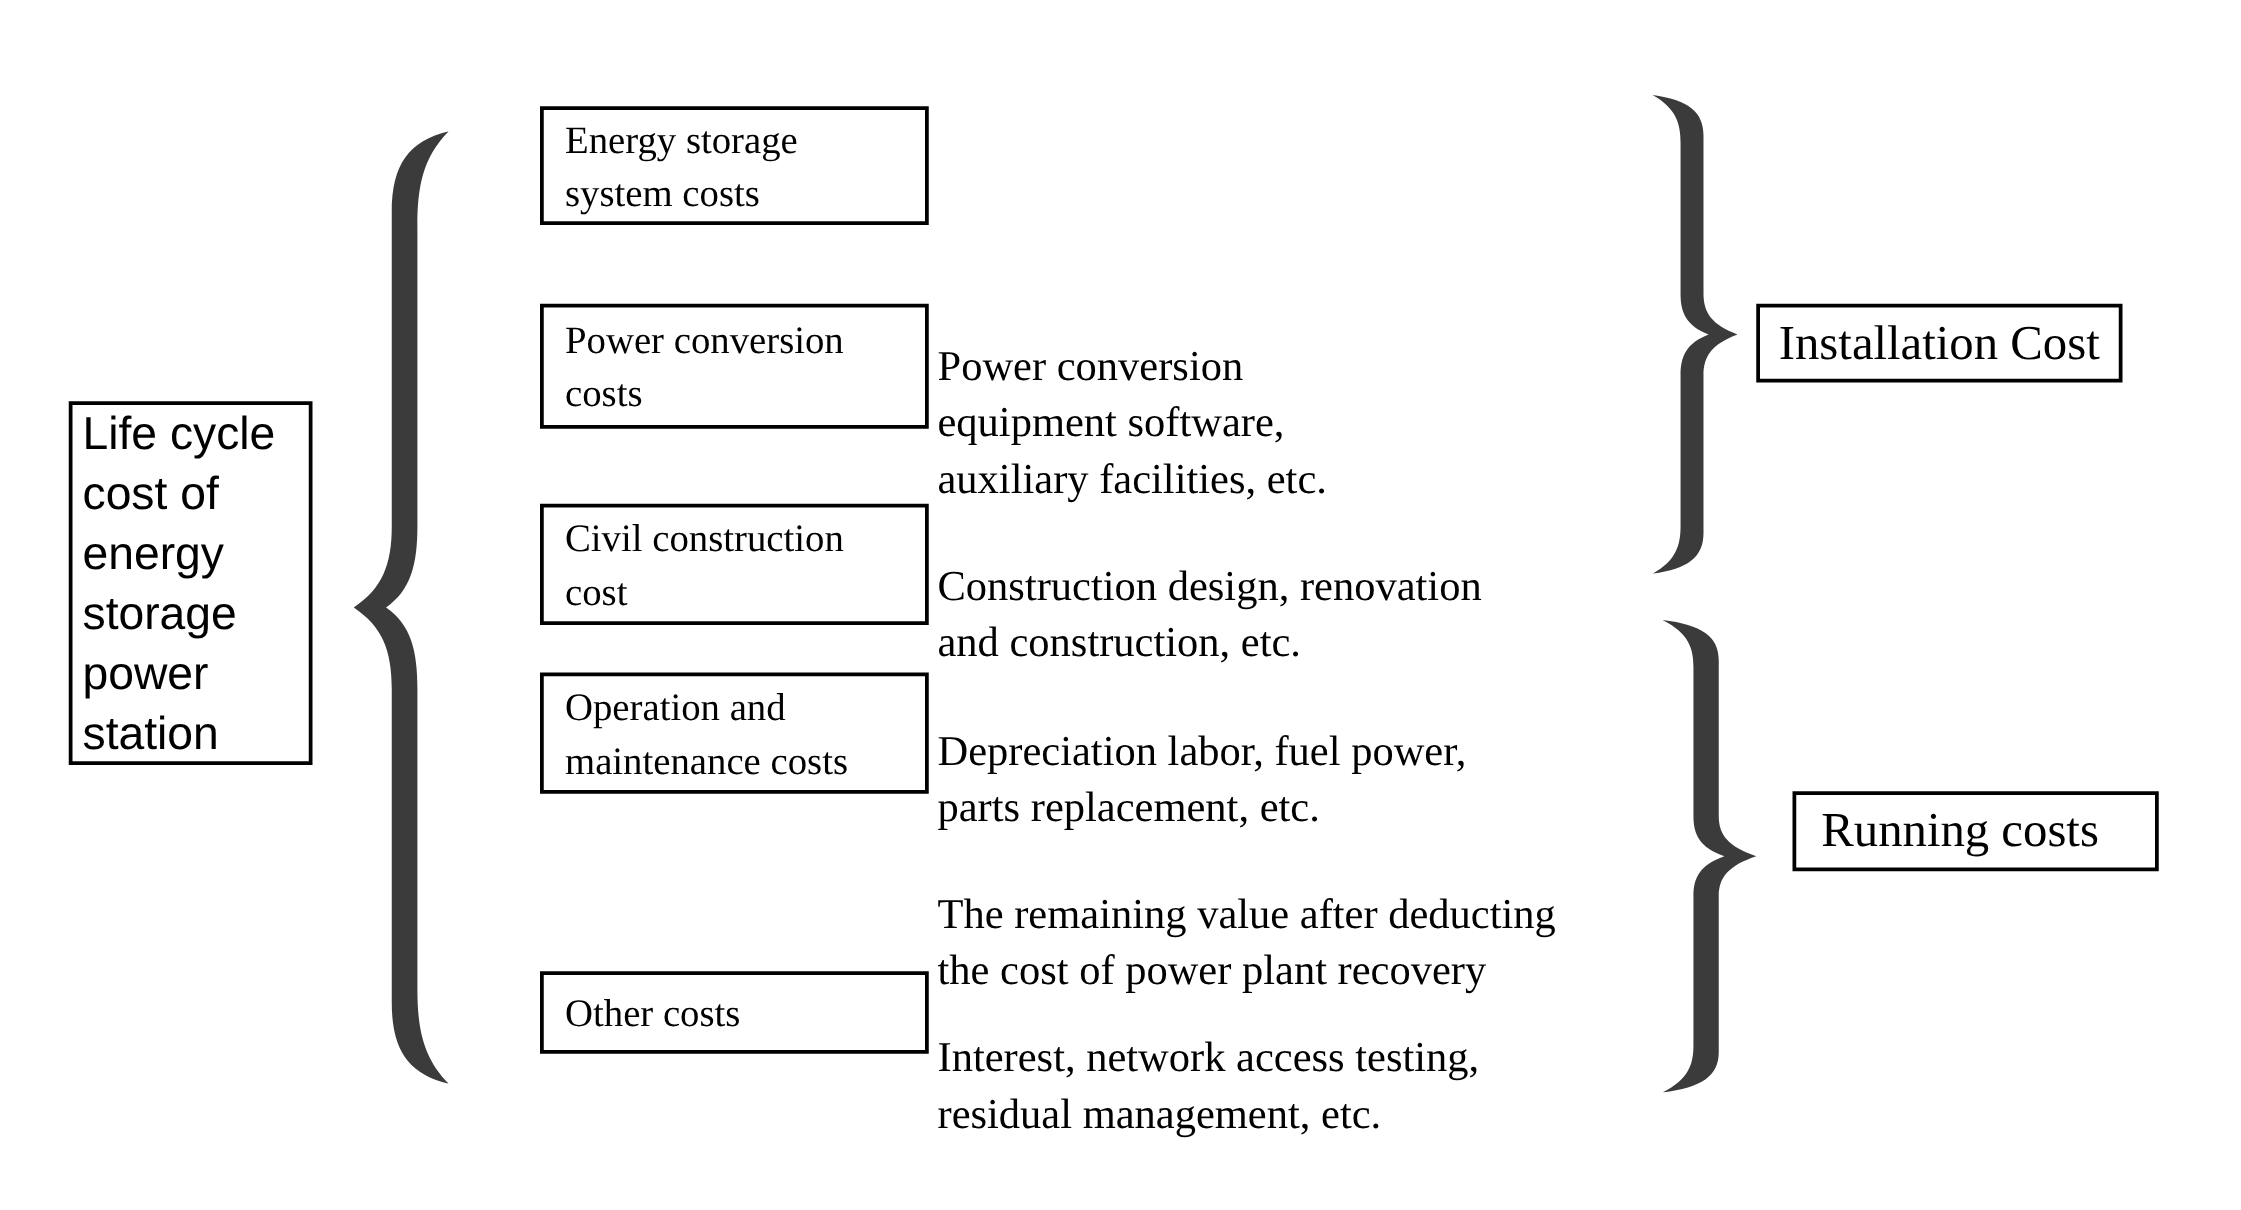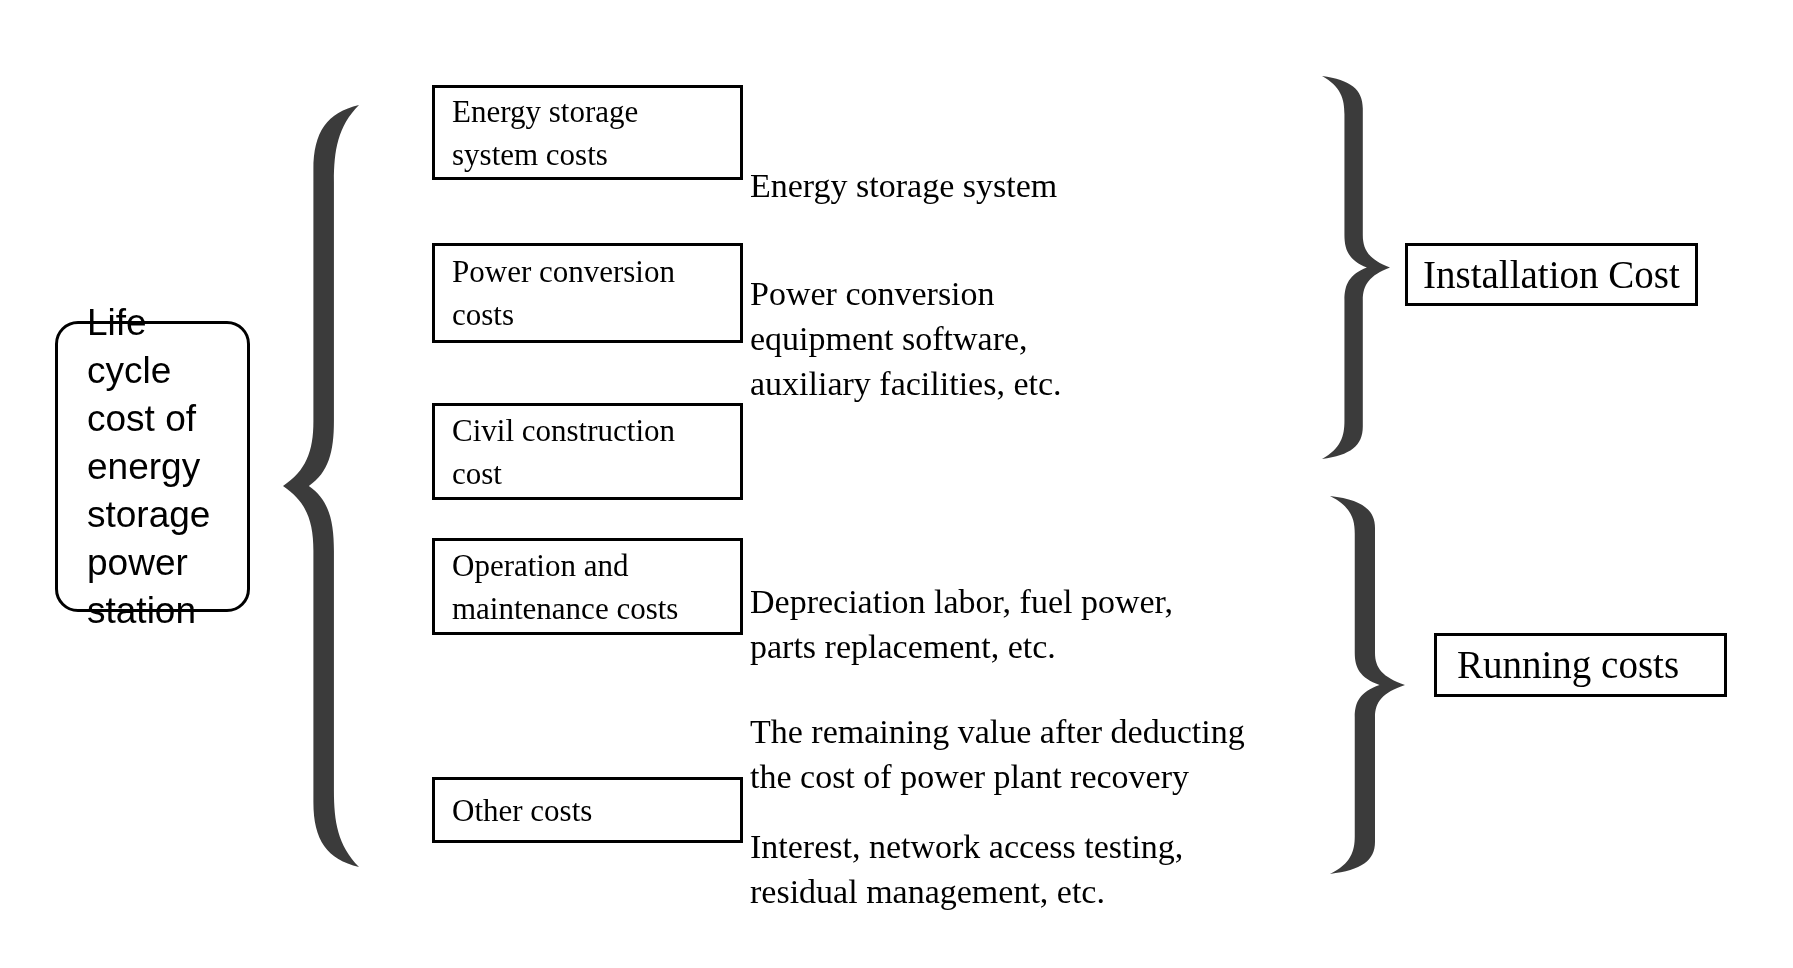--- a/index.html
+++ b/index.html
@@ -18,22 +18,21 @@
     background: #ffffff;
     box-sizing: border-box;
     display: flex;
     align-items: center;
     white-space: pre-line;
   }
   .root-box {
     left: 55px; top: 321px; width: 195px; height: 291px;
     font-family: "Liberation Sans", sans-serif;
     font-size: 37px; line-height: 48px;
-    padding: 6px 6px 6px 29px;
-    border-radius: 23px;
+    padding: 6px 6px 6px 8px;
   }
   .item-box {
     left: 397px; width: 311px;
     font-size: 31px; line-height: 43px;
     padding-left: 17px; padding-right: 6px; margin-left: 35px;
   }
   .group-box {
     width: 293px;
     font-size: 39px; line-height: 44px;
     padding-left: 15px; padding-right: 3px;
@@ -80,27 +79,28 @@
 cost</span>
   </div>
   <div class="box item-box" style="top:538px; height:97px;">
     <span>Operation and
 maintenance costs</span>
   </div>
   <div class="box item-box" style="top:777px; height:66px;">
     <span>Other costs</span>
   </div>
 
-  <div class="desc" style="top:118px;">
-    <span>Energy storage system</span>
-  </div>
   <div class="desc" style="top:226px;">
     <span>Power conversion
 equipment software,
 auxiliary facilities, etc.</span>
+  </div>
+  <div class="desc" style="top:402px;">
+    <span>Construction design, renovation
+and construction, etc.</span>
   </div>
   <div class="desc" style="top:534px;">
     <span>Depreciation labor, fuel power,
 parts replacement, etc.</span>
   </div>
   <div class="desc" style="top:664px;">
     <span>The remaining value after deducting
 the cost of power plant recovery</span>
   </div>
   <div class="desc" style="top:779px;">

